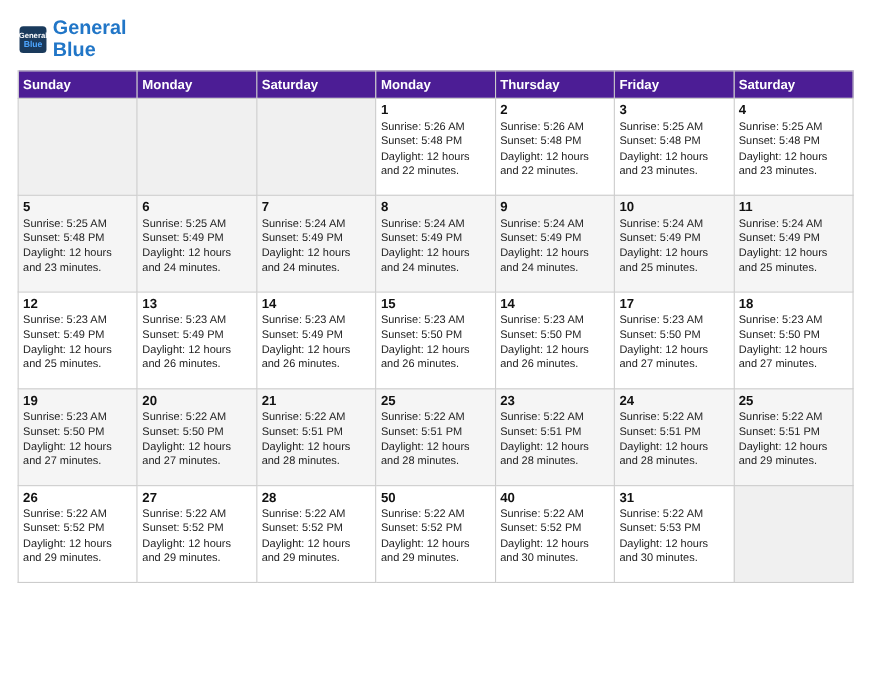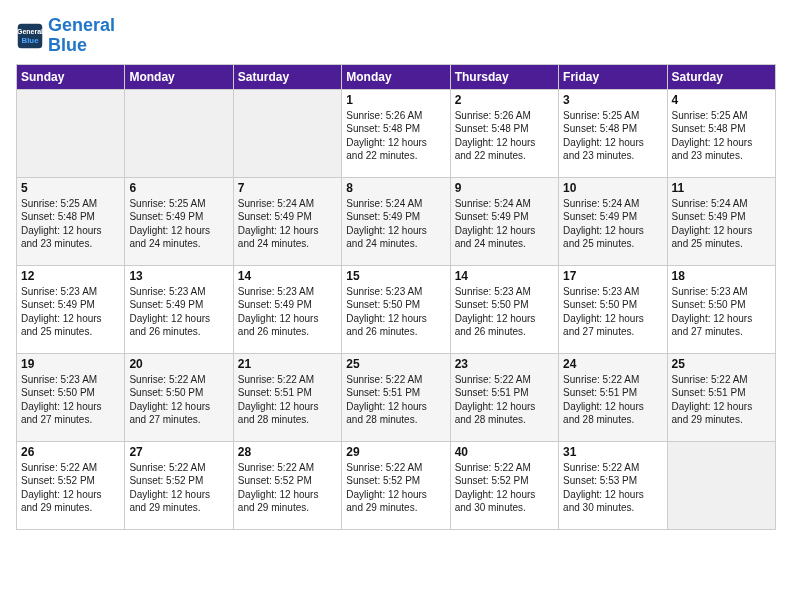--- a/index.html
+++ b/index.html
@@ -293,21 +293,21 @@
 Sunset: 5:52 PM
 Daylight: 12 hours and 29 minutes.</div>
         </td>
         <td>
           <div class="day-num">28</div>
           <div class="day-info" style="white-space: pre-line;">Sunrise: 5:22 AM
 Sunset: 5:52 PM
 Daylight: 12 hours and 29 minutes.</div>
         </td>
         <td>
-          <div class="day-num">29</div>
+          <div class="day-num">50</div>
           <div class="day-info" style="white-space: pre-line;">Sunrise: 5:22 AM
 Sunset: 5:52 PM
 Daylight: 12 hours and 29 minutes.</div>
         </td>
         <td>
           <div class="day-num">40</div>
           <div class="day-info" style="white-space: pre-line;">Sunrise: 5:22 AM
 Sunset: 5:52 PM
 Daylight: 12 hours and 30 minutes.</div>
         </td>

